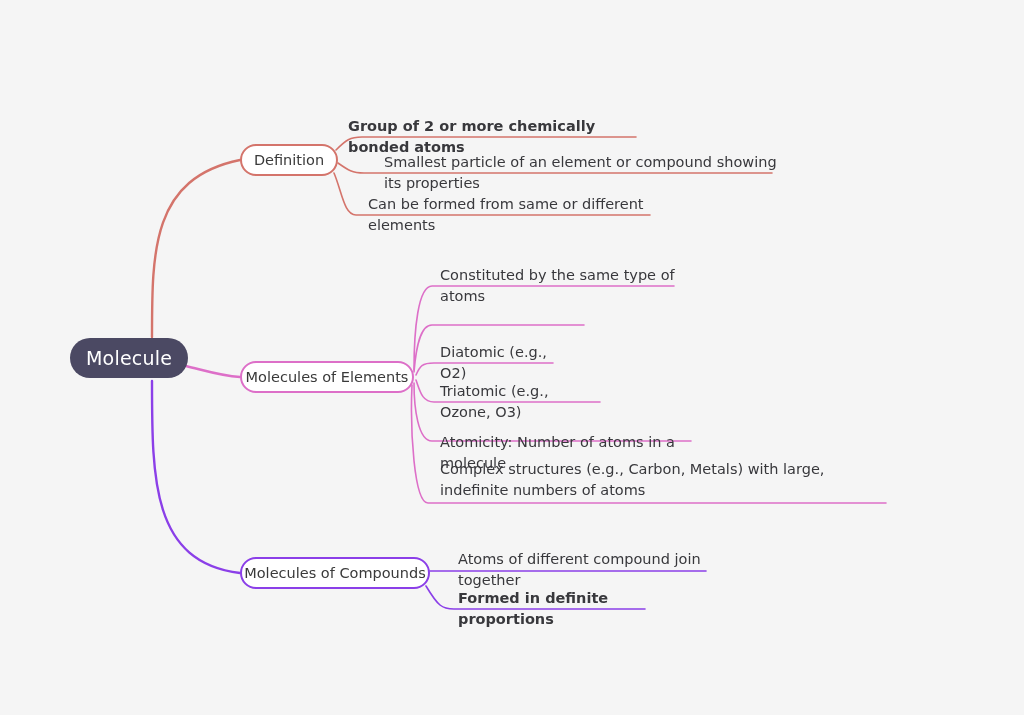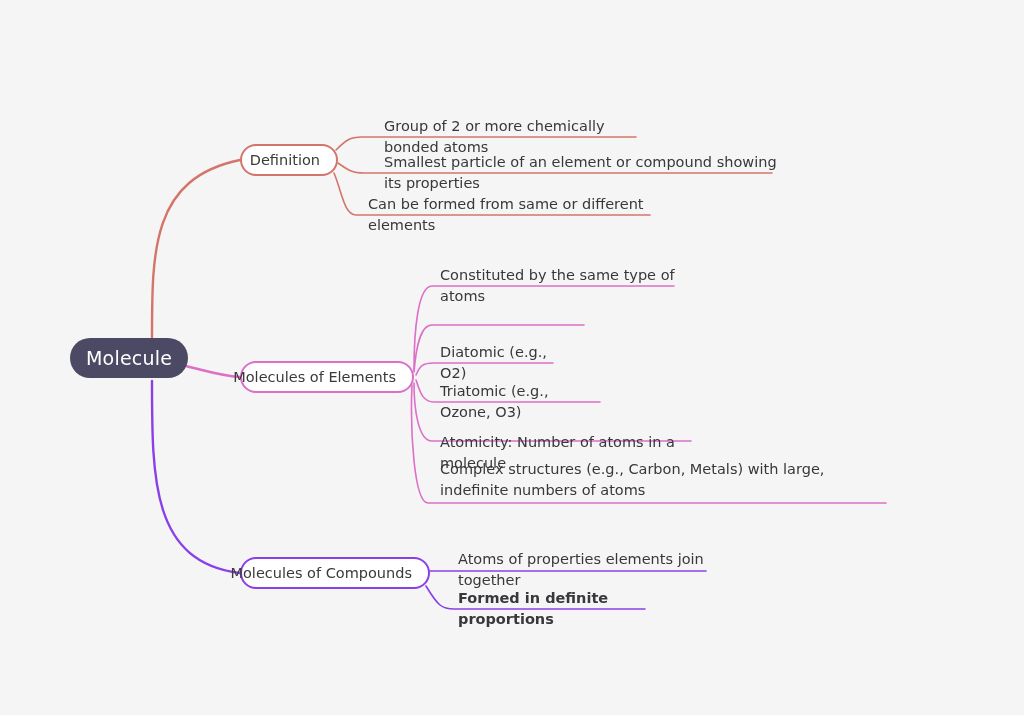--- a/index.html
+++ b/index.html
@@ -40,21 +40,20 @@
     padding: 5px 20px;
   }
   .branch-node {
     background: #ffffff;
     border-radius: 20px;
     font-size: 14.5px;
     color: #3a3a3a;
     padding: 0 16px;
     border-width: 2px;
     border-style: solid;
-    justify-content: flex-end;
   }
   .leaf {
     position: absolute;
     box-sizing: border-box;
     font-size: 14.5px;
     color: #38383c;
     line-height: 21px;
     padding-bottom: 3px;
   }
   .leaf-text {
@@ -98,21 +97,21 @@
   </div>
 
   <div class="node branch-node" style="left:240px; top:361px; width:174px; height:32px; border-color:#dd6fc8;">
     <span>Molecules of Elements</span>
   </div>
 
   <div class="node branch-node" style="left:240px; top:557px; width:190px; height:32px; border-color:#8b3fe8;">
     <span>Molecules of Compounds</span>
   </div>
 
-  <div class="leaf" style="left:384px; top:116px; width:270px;">
+  <div class="leaf" style="left:348px; top:116px; width:270px;font-weight:bold;">
     <span class="leaf-text">Group of 2 or more chemically bonded atoms</span>
   </div>
   <div class="leaf" style="left:368px; top:152px; width:406px;margin-left:16px;">
     <span class="leaf-text">Smallest particle of an element or compound showing its properties</span>
   </div>
   <div class="leaf" style="left:368px; top:194px; width:284px;">
     <span class="leaf-text">Can be formed from same or different elements</span>
   </div>
 
   <div class="leaf" style="left:440px; top:265px; width:236px;">
@@ -125,19 +124,19 @@
     <span class="leaf-text">Triatomic (e.g., Ozone, O3)</span>
   </div>
   <div class="leaf" style="left:440px; top:432px; width:252px;">
     <span class="leaf-text">Atomicity: Number of atoms in a molecule</span>
   </div>
   <div class="leaf" style="left:440px; top:459px; width:448px; white-space:normal;">
     <span class="leaf-text">Complex structures (e.g., Carbon, Metals) with large, indefinite numbers of atoms</span>
   </div>
 
   <div class="leaf" style="left:458px; top:549px; width:248px;">
-    <span class="leaf-text">Atoms of properties elements join together</span>
+    <span class="leaf-text">Atoms of different compound join together</span>
   </div>
   <div class="leaf" style="left:458px; top:588px; width:188px;font-weight:bold;">
     <span class="leaf-text">Formed in definite proportions</span>
   </div>
 
 </div>
 
 </body></html>

